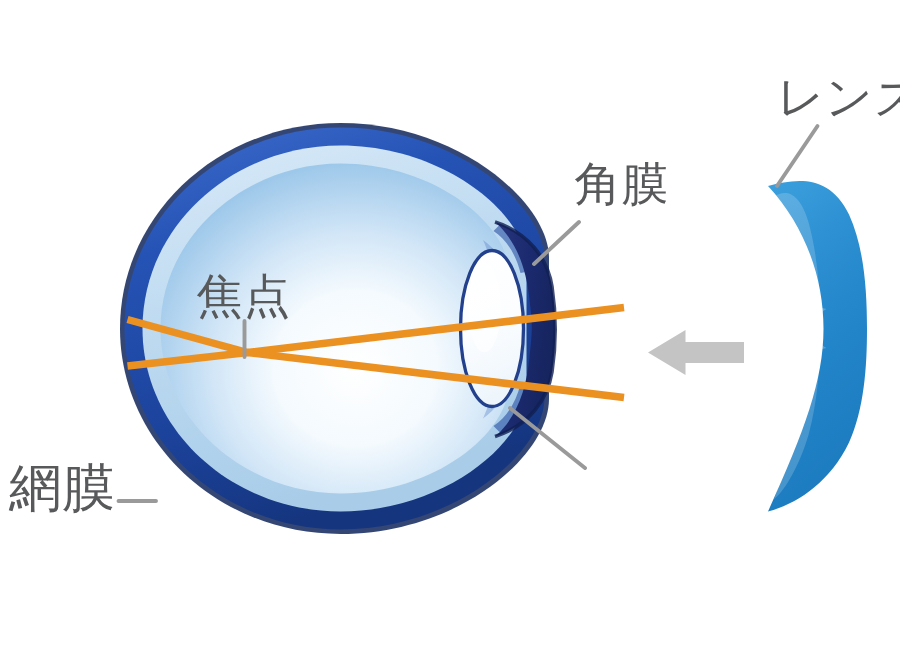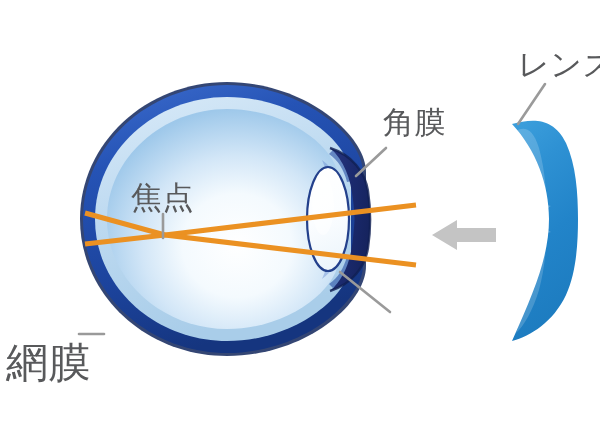--- a/index.html
+++ b/index.html
@@ -41,22 +41,22 @@
     top: 102px;
     font-size: 31px;
   }
   #label-crystalline-lens {
     left: 383px;
     top: 312px;
     font-size: 31px;
   }
   #label-retina {
     left: 6px;
-    top: 335px;
-    font-size: 42px;
+    top: 302px;
+    font-size: 35px;
   }
   #label-external-lens {
     left: 518px;
     top: 44px;
     font-size: 31px;
   }
 </style>
 </head>
 <body>
 

